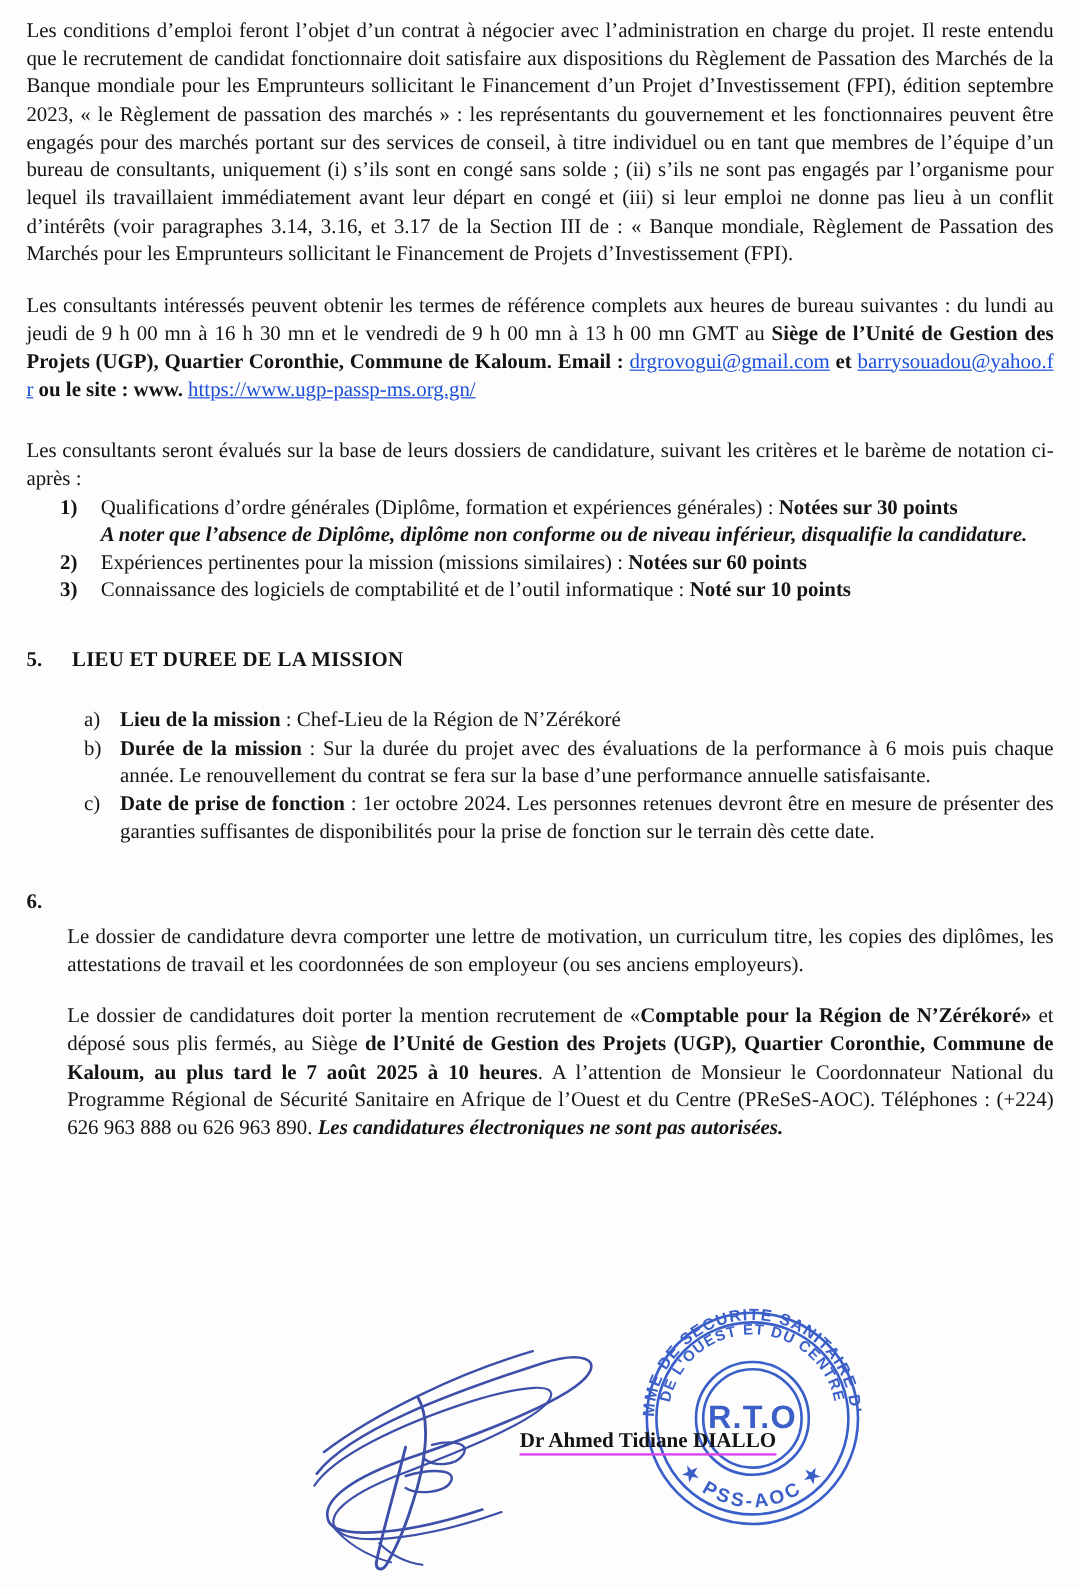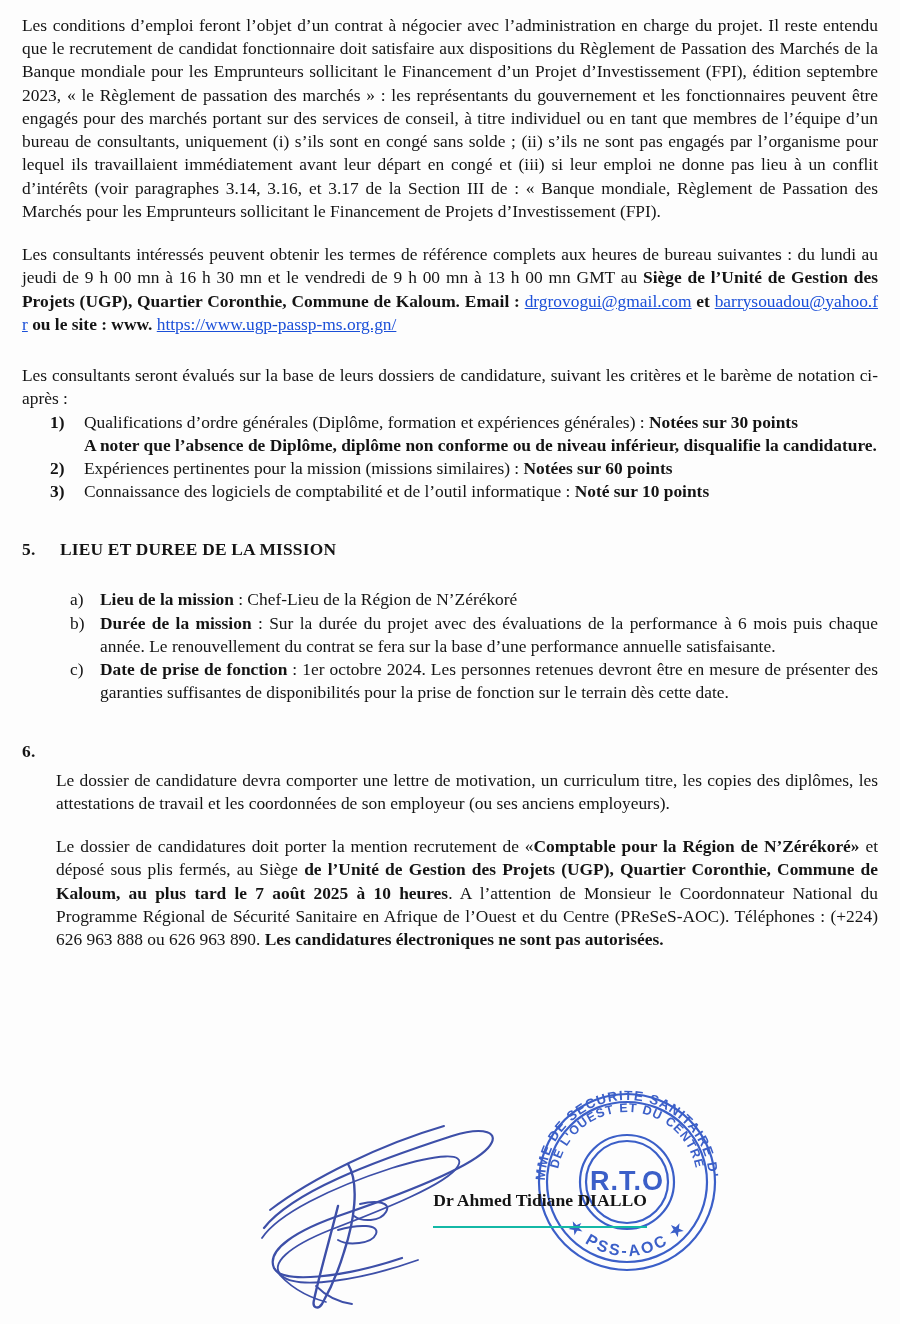--- a/index.html
+++ b/index.html
@@ -29,21 +29,21 @@
     line-height: 1.335;
     text-align: justify;
     text-justify: inter-word;
     hyphens: none;
   }
   .gap-md { height: 20px; }
   .gap-lg { height: 28px; }
   .gap-xl { height: 36px; }
 
   b, strong { font-weight: bold; }
-  .bi { font-weight: bold; }
+  .bi { font-weight: bold; font-style: italic; }
 
   a.doclink, .doclink {
     color: #1b4fd8;
     text-decoration: underline;
     font-weight: normal;
     word-break: break-all;
   }
 
   
   .olist {
@@ -121,22 +121,22 @@
     position: absolute;
     left: 330px;
     top: 1190px;
     width: 420px;
     text-align: center;
     font-size: 17.6px;
     font-weight: bold;
     z-index: 4;
   }
   .sign-name span {
-    border-bottom: 2px solid #14b8a6;
-    padding-bottom: 16px;
+    border-bottom: 2px solid #d946ef;
+    padding-bottom: 1px;
   }
 
   .stamp {
     position: absolute;
     left: 527px;
     top: 1082px;
     width: 200px;
     height: 200px;
     z-index: 2;
     opacity: 0.92;

